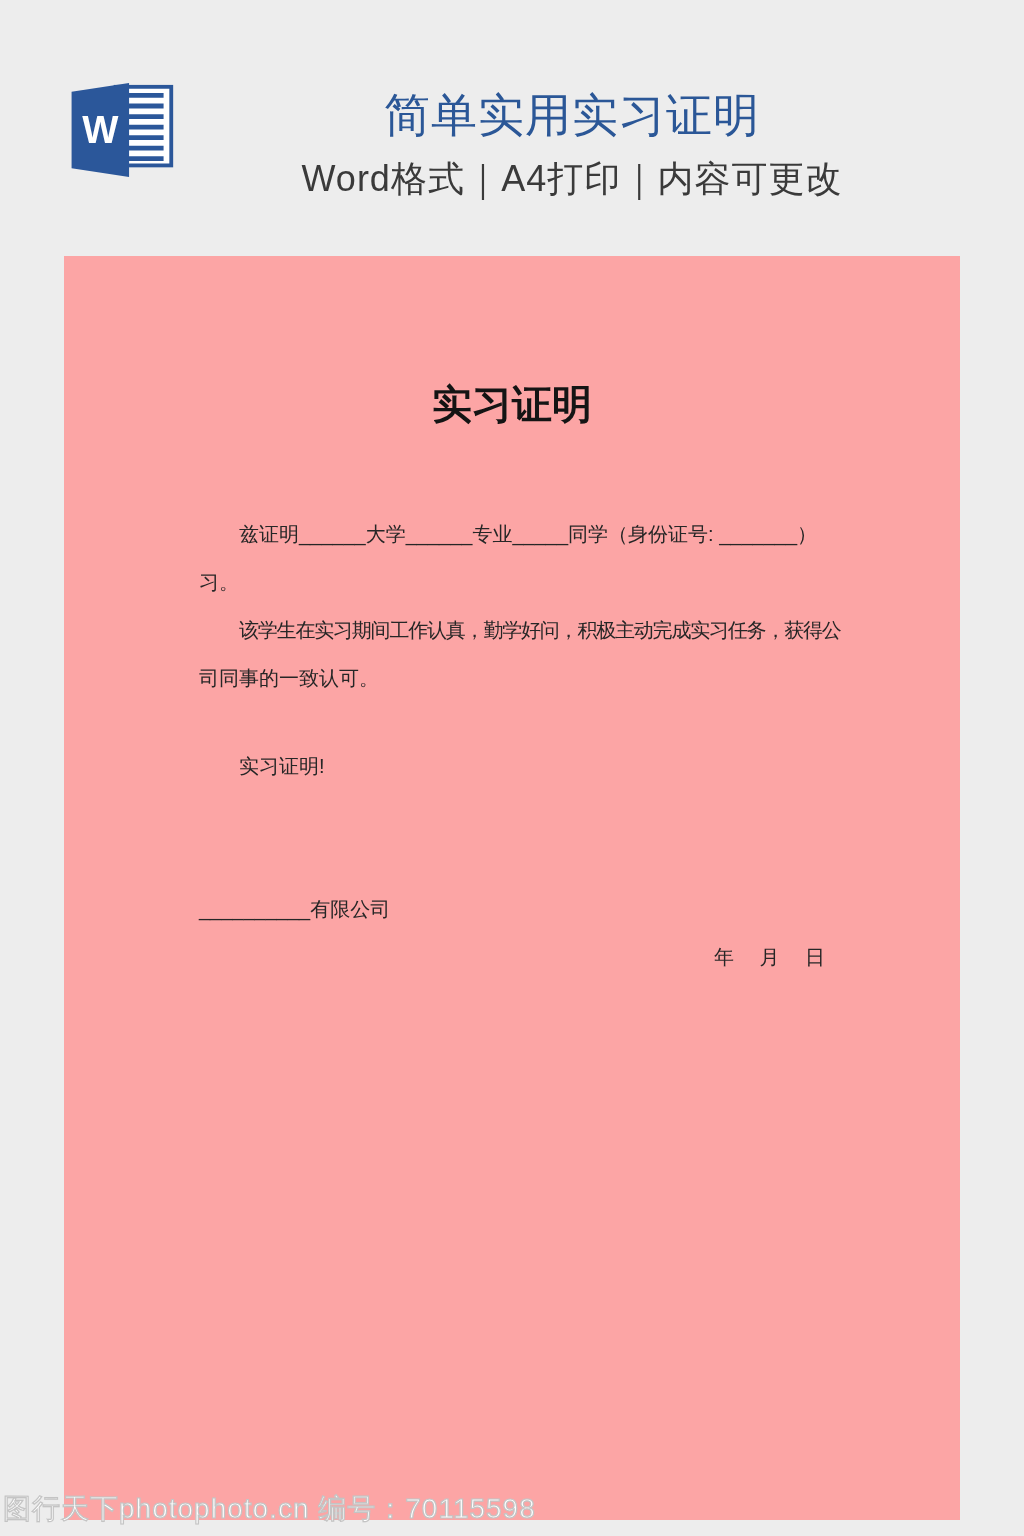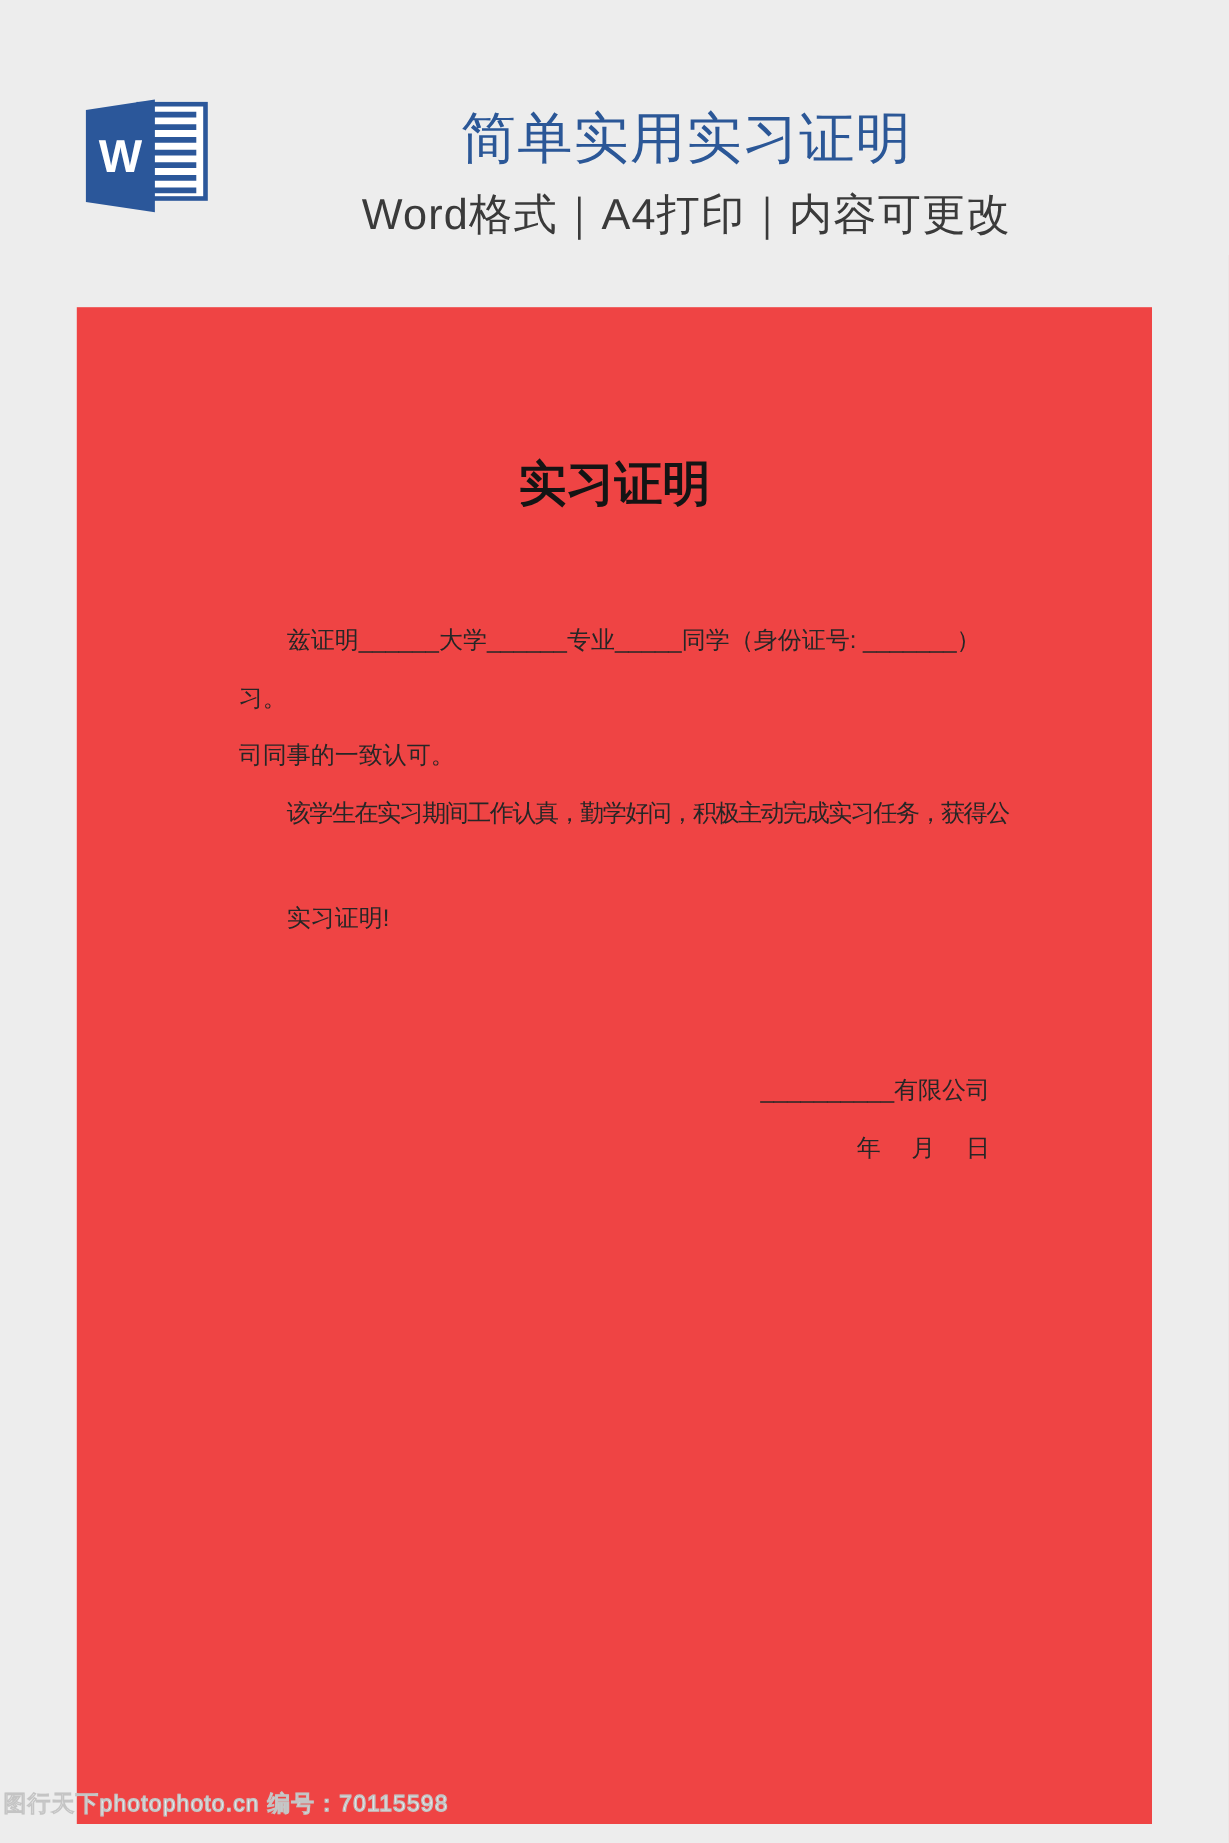--- a/index.html
+++ b/index.html
@@ -40,48 +40,48 @@
     font-size: 36px;
     color: #3a3a3a;
     letter-spacing: 1px;
   }
 
   
   .doc-page {
     position: absolute;
     left: 64px; top: 256px;
     width: 896px; height: 1264px;
-    background: #ef4444;
+    background: #fca5a5;
   }
   .doc-content {
     padding: 124px 135px 0 135px;
     font-size: 20px;
     color: #262626;
     line-height: 48px;
   }
   .doc-title {
     font-size: 40px;
     font-weight: bold;
     color: #141414;
     text-align: center;
     line-height: 48px;
     margin-bottom: 82px;
   }
   .body-line { white-space: nowrap; }
   .indent { text-indent: 2em; }
   .tight { letter-spacing: -1.2px; }
   .p3 { margin-top: 40px; }
-  .sig-company { margin-top: 95px; text-align: right; white-space: nowrap; }
+  .sig-company { margin-top: 95px; white-space: nowrap; }
   .sig-date { text-align: right; white-space: nowrap; }
 
   
   .watermark {
     position: absolute;
     left: 3px; top: 1490px;
-    font-size: 19px;
+    font-size: 28px;
     color: #ffffff;
     -webkit-text-stroke: 1.2px #c4c4c4;
     text-shadow: 0 0 1px #c4c4c4;
     letter-spacing: 1px;
     white-space: nowrap;
   }
 </style>
 </head>
 <body>
 
@@ -110,22 +110,22 @@
   </div>
 </div>
 
 <div class="doc-page">
   <div class="doc-content">
     <div class="doc-title">实习证明</div>
 
     <div class="body-line indent">兹证明______大学______专业_____同学（身份证号: _______）</div>
     <div class="body-line">习。</div>
 
+    <div class="body-line indent tight">该学生在实习期间工作认真，勤学好问，积极主动完成实习任务，获得公</div>
     <div class="body-line">司同事的一致认可。</div>
-    <div class="body-line indent tight">该学生在实习期间工作认真，勤学好问，积极主动完成实习任务，获得公</div>
 
     <div class="body-line indent p3">实习证明!</div>
 
     <div class="sig-company">__________有限公司</div>
     <div class="sig-date">年　 月　 日</div>
   </div>
 </div>
 
 <div class="watermark">图行天下photophoto.cn 编号：70115598</div>
 

